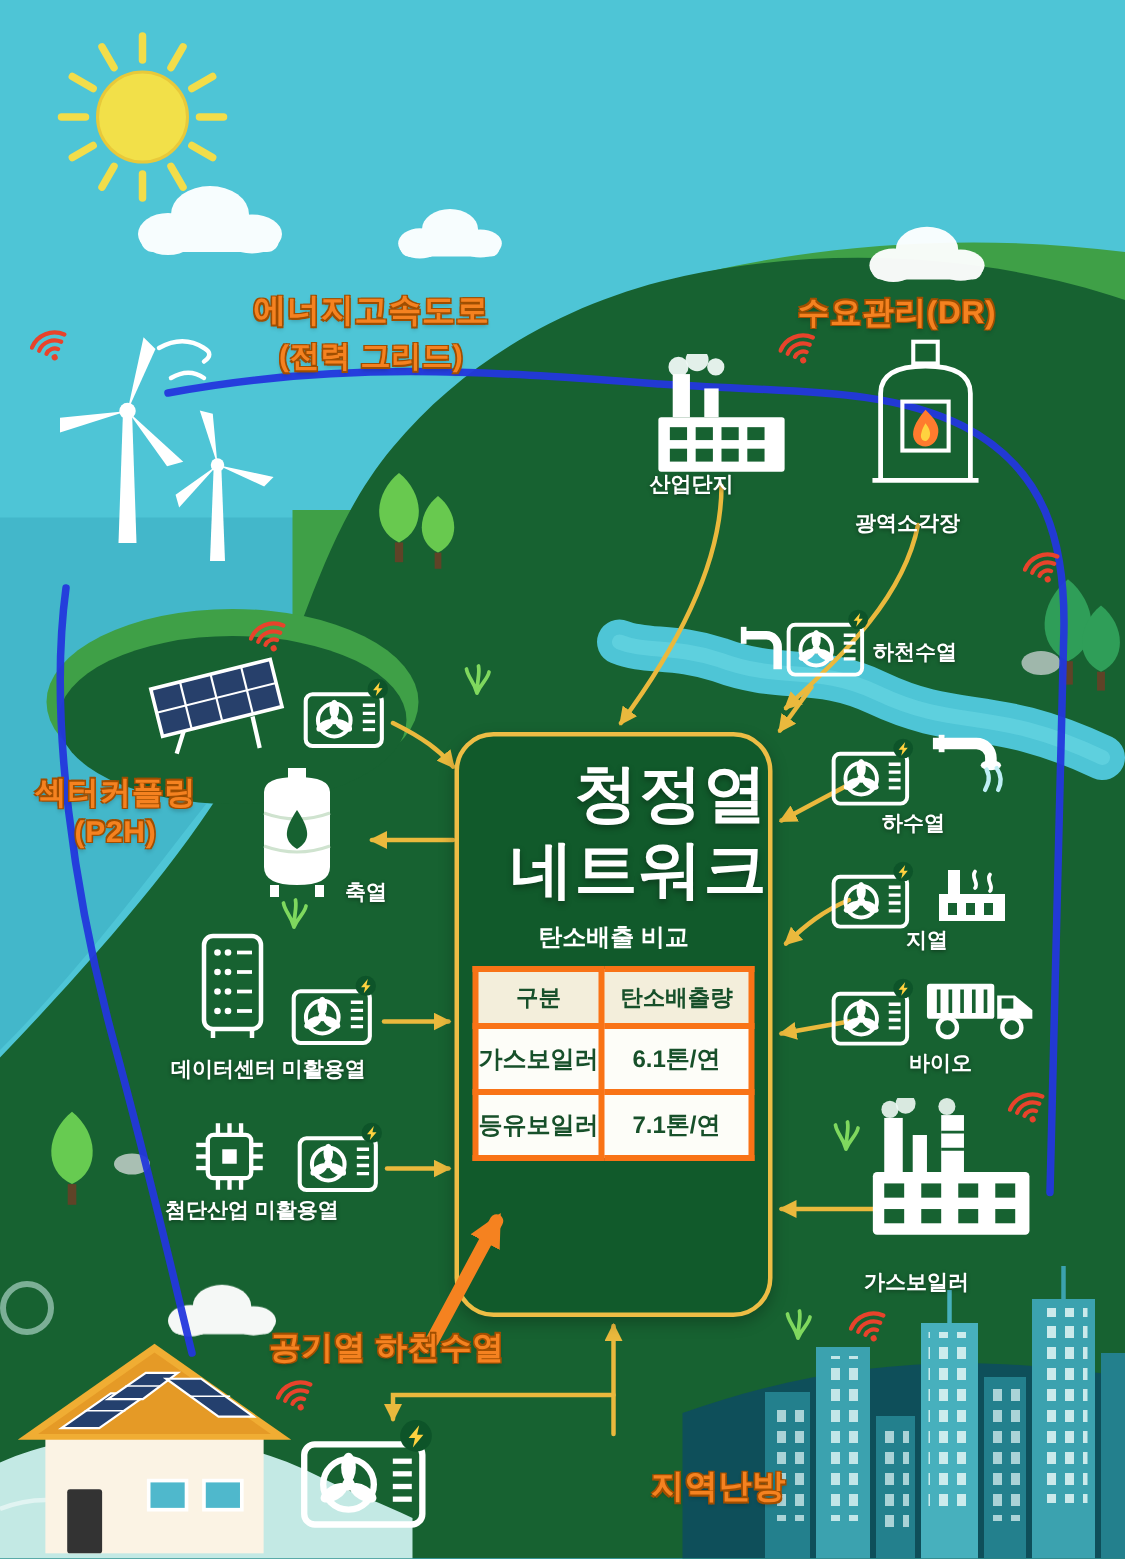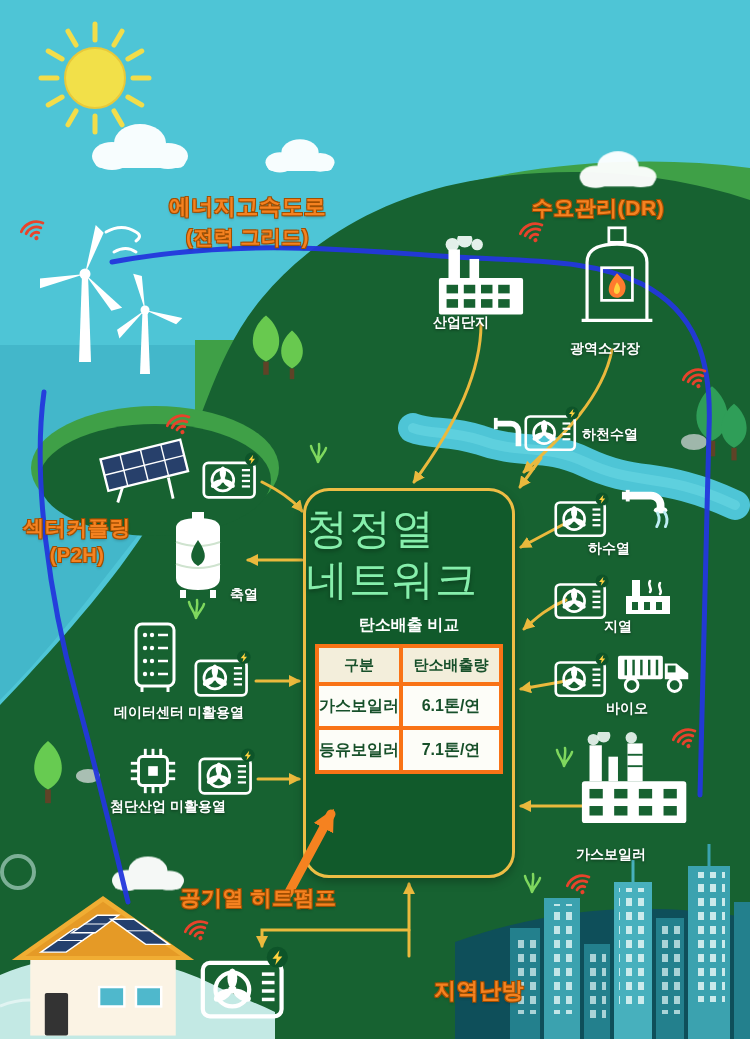--- a/index.html
+++ b/index.html
@@ -4,21 +4,21 @@
 <style>
   *{margin:0;padding:0;box-sizing:border-box}
   body{background:#1c2b2e;font-family:"Liberation Sans","DejaVu Sans",sans-serif}
   .canvas{position:relative;width:750px;height:1039px;overflow:hidden;background:#4ec5d6}
   svg.layer{position:absolute;left:0;top:0}
   #bg{z-index:0}
   #lines{z-index:1}
   #orange-arrow{z-index:4}
   .panel{position:absolute;left:303px;top:488px;width:212px;height:390px;z-index:2;
     background:#115a2b;border:3px solid #edbd45;border-radius:26px;box-shadow:0 4px 10px rgba(0,0,0,.25)}
-  .panel-title{margin-top:12px;text-align:left;color:#86efac;font-weight:400;font-size:42px;line-height:1.22;
+  .panel-title{margin-top:12px;text-align:right;color:#ffffff;font-weight:700;font-size:42px;line-height:1.22;
     text-shadow:0 2px 4px rgba(0,0,0,.35);letter-spacing:1px}
   .tbl-title{margin-top:10px;text-align:center;color:#fff;font-weight:700;font-size:16px}
   table.tbl{margin:8px auto 0;border-collapse:collapse;width:184px;table-layout:fixed}
   .tbl th,.tbl td{border:4px solid #f97316;text-align:center;color:#17502a;padding:0;vertical-align:middle}
   .tbl th{background:#f3eedb;font-weight:800;height:38px;font-size:15px}
   .tbl td{background:#fdfdf8;font-weight:700;height:44px;font-size:16px}
   .icon{position:absolute;z-index:3}
   .lbl{position:absolute;z-index:4;color:#fff;font-weight:700;font-size:14px;
     text-shadow:0 1px 3px rgba(0,0,0,.45);white-space:nowrap}
   .callout{position:absolute;z-index:5;color:#f58220;font-weight:800;text-align:center;letter-spacing:.5px;
@@ -649,16 +649,16 @@
 
   <div class="callout" style="left:140px;top:192px;width:215px;font-size:22px">
     <div>에너지고속도로</div>
     <div class="c-line2" style="font-size:20px">(전력 그리드)</div>
   </div>
   <div class="callout" style="left:528px;top:194px;width:140px;font-size:21px">수요관리(DR)</div>
   <div class="callout" style="left:6px;top:514px;width:142px;font-size:21px">
     <div>섹터커플링</div>
     <div class="c-line2" style="font-size:20px">(P2H)</div>
   </div>
-  <div class="callout" style="left:158px;top:884px;width:200px;font-size:21px">공기열 히트펌프</div>
+  <div class="callout" style="left:158px;top:884px;width:200px;font-size:21px">공기열 하천수열</div>
   <div class="callout" style="left:412px;top:976px;width:134px;font-size:22px">지역난방</div>
 
 </div>
 
 </body></html>

